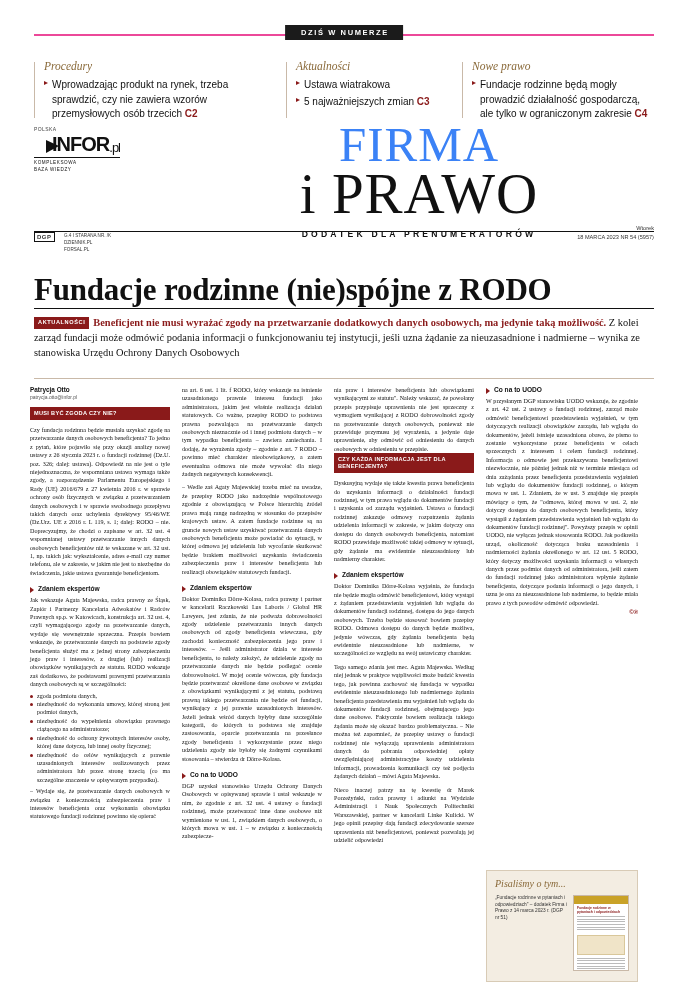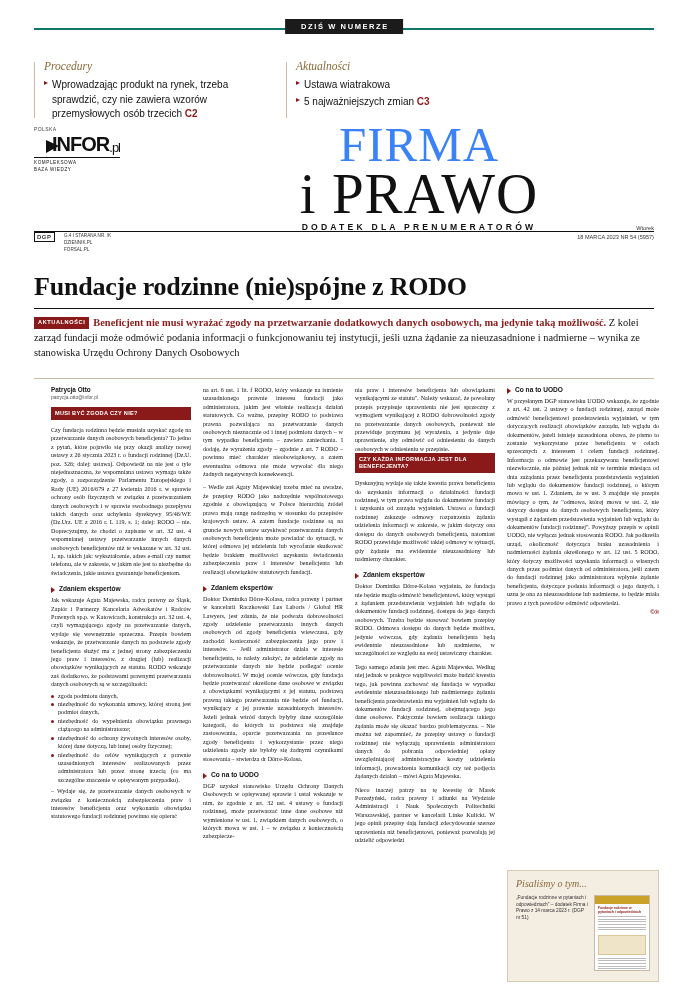--- a/index.html
+++ b/index.html
@@ -13,22 +13,22 @@
   }
   .page{
     position:relative;
     width:688px;height:1000px;
     padding:0;
     box-sizing:border-box;
   }
 
   
   .topbar{
-    position:absolute;top:28px;left:34px;width:620px;
-    border-top:2px solid #0f766e;
+    position:absolute;top:34px;left:34px;width:620px;
+    border-top:2px solid #ec4899;
   }
   .topbar-tab{
     position:absolute;top:-11px;left:50%;transform:translateX(-50%);
     background:#1b1b1b;color:#fff;
     font-family:"Liberation Sans", sans-serif;
     font-size:7.5px;letter-spacing:1.6px;font-weight:bold;
     padding:3px 14px 3px 16px;
     white-space:nowrap;
   }
   .topcols{
@@ -91,40 +91,40 @@
   .t-firma{
     font-family:"Liberation Serif", serif;
     font-size:49px;line-height:.92;letter-spacing:1px;color:#3b82f6;font-weight:normal;
   }
   .t-iprawo{
     font-family:"Liberation Serif", serif;
     font-size:57px;line-height:.96;letter-spacing:1px;color:#111;font-weight:normal;
   }
   .t-sub{
     font-family:"Liberation Sans", sans-serif;
-    font-size:8.6px;letter-spacing:3.2px;color:#111;font-weight:bold;
+    font-size:8.6px;letter-spacing:3.2px;color:#111;margin-top:7px;font-weight:bold;
   }
   .mast-rule{
     position:absolute;left:0;right:0;bottom:18px;height:1px;background:#111;
   }
   .mast-foot{
     position:absolute;left:0;bottom:2px;width:620px;height:16px;
     font-family:"Liberation Sans", sans-serif;font-size:4.6px;color:#333;
   }
   .mast-foot .dgp{
     position:absolute;left:0;top:0;border:1px solid #111;padding:1px 2px;font-weight:bold;font-size:6px;letter-spacing:.5px;
   }
   .mast-foot .issue{position:absolute;left:30px;top:1px;line-height:1.5;}
   .mast-foot .day{position:absolute;right:0;top:-8px;text-align:right;font-size:5.6px;line-height:1.6;}
 
   
   .headline{
     position:absolute;top:272px;left:34px;width:620px;
     font-family:"Liberation Serif", serif;
-    font-size:26px;font-weight:bold;letter-spacing:-.2px;color:#111;
+    font-size:31px;font-weight:bold;letter-spacing:-.2px;color:#111;
   }
   .lead{
     position:absolute;top:316px;left:34px;width:620px;
     font-family:"Liberation Serif", serif;
     font-size:10.4px;line-height:1.42;color:#111;
   }
   .lead .tag{
     display:inline-block;background:#8a1a1a;color:#fff;
     font-family:"Liberation Sans", sans-serif;font-size:5.6px;letter-spacing:.6px;
     font-weight:bold;padding:2px 4px;vertical-align:2px;margin-right:4px;
@@ -132,21 +132,21 @@
   .lead .bold-red{color:#8a1a1a;font-weight:bold;}
   .lead-rule{
     position:absolute;top:308px;left:34px;width:620px;height:1px;background:#111;
   }
   .lead-rule2{
     position:absolute;top:378px;left:34px;width:620px;height:1px;background:#c9b9a8;
   }
 
   
   .cols{
-    position:absolute;top:386px;left:51px;width:620px;height:596px;
+    position:absolute;top:386px;left:30px;width:620px;height:596px;
     display:flex;
   }
   .col{
     width:152px;padding-right:12px;box-sizing:border-box;position:relative;
   }
   .col:last-child{padding-right:0;width:152px;}
   .col p{
     margin:0 0 0 0;
     font-family:"Liberation Serif", serif;
     font-size:6.1px;line-height:1.38;text-align:justify;color:#111;
@@ -249,20 +249,30 @@
         <li>
           <span>Ustawa wiatrakowa</span>
         </li>
         <li style="list-style:none">
           <span>5 najważniejszych zmian</span>
           <span class="ref">C3</span>
         </li>
       </ul>
     </div>
 
+    <div class="topcol">
+      <div class="topcol-div"></div>
+      <div class="topcol-title">Nowe prawo</div>
+      <ul>
+        <li>
+          <span>Fundacje rodzinne będą mogły prowadzić działalność gospodarczą, ale tylko w ograniczonym zakresie</span>
+          <span class="ref">C4</span>
+        </li>
+      </ul>
+    </div>
   </div>
 
   <div class="masthead">
 
     <div class="logo-wrap">
       <div class="logo-polska">POLSKA</div>
       <div class="logo-main">
         <span class="flag"></span>
         <span>INFOR</span>
         <span style="font-size:13px;font-weight:normal;">.pl</span>

